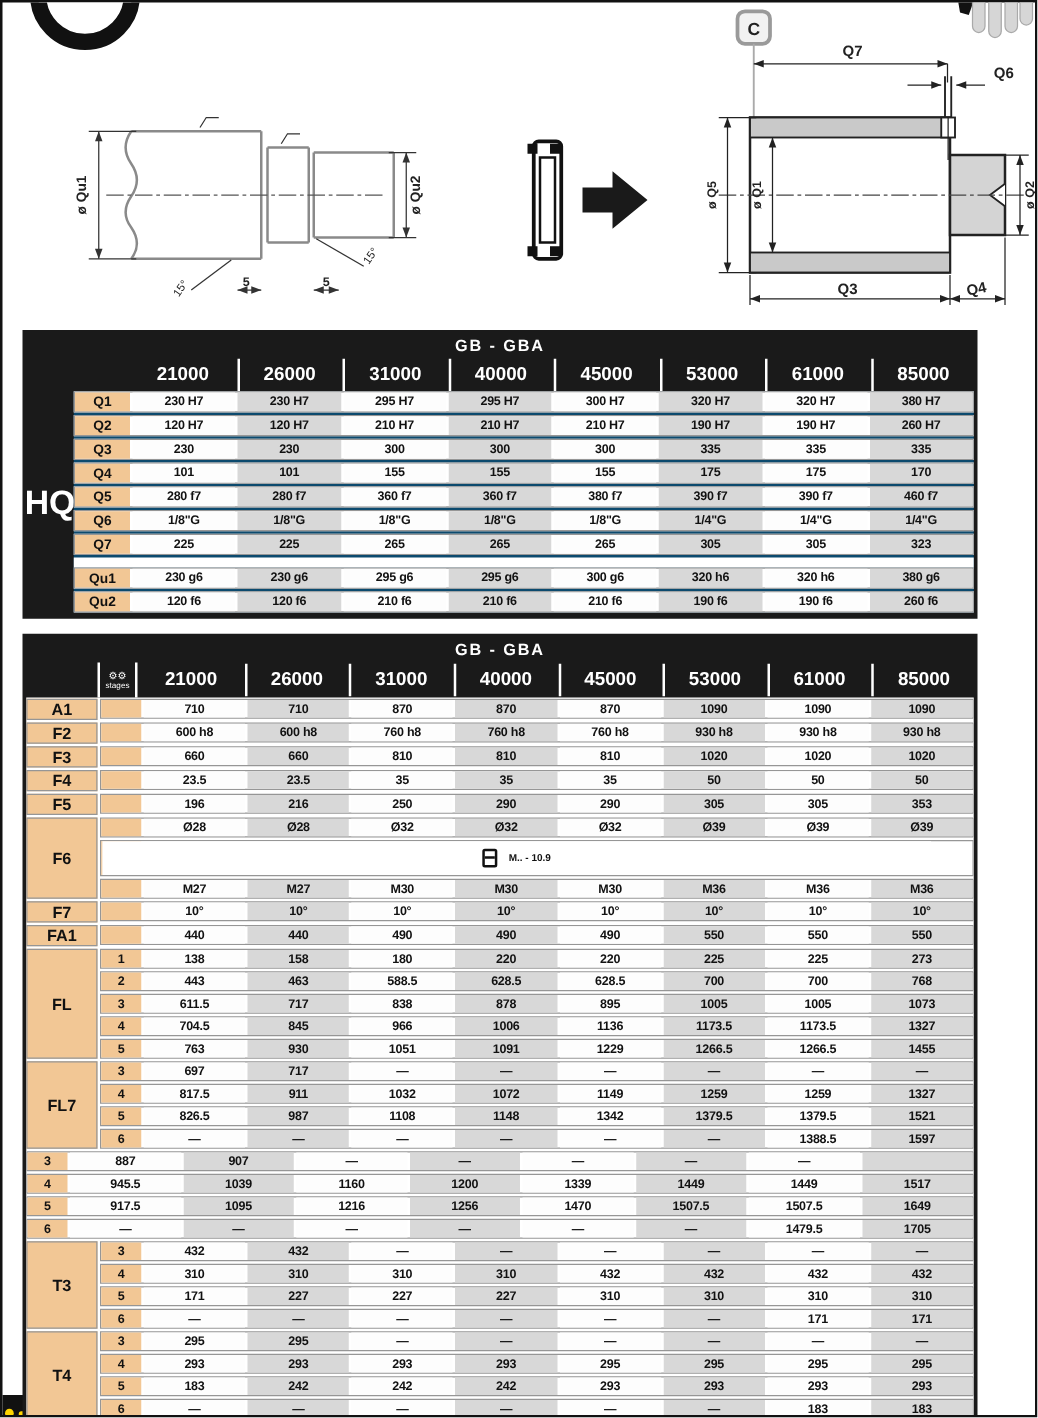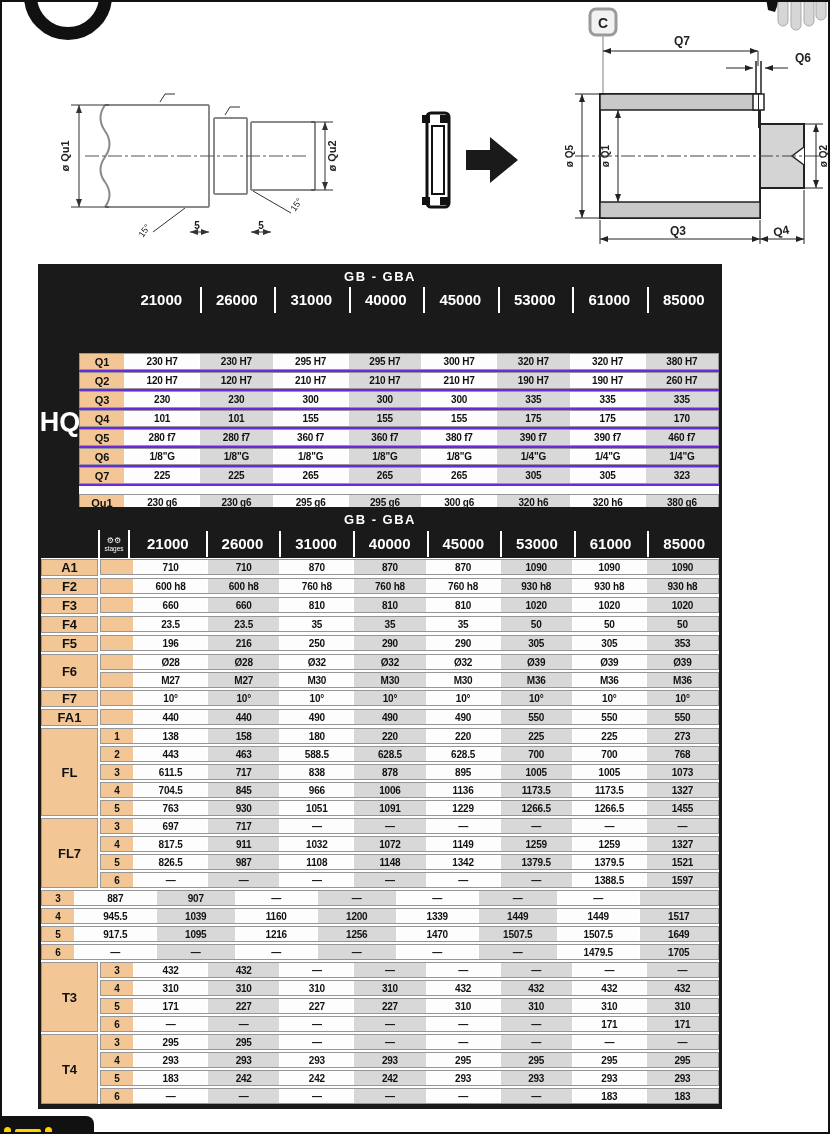--- a/index.html
+++ b/index.html
@@ -10,35 +10,35 @@
         border:13px solid #111;background:#fff;}
   .cyl{position:absolute;right:-2px;top:-4px;}
   .brand{position:absolute;left:-4px;bottom:-4px;width:96px;height:20px;background:#111;
          border-radius:0 8px 0 0;display:flex;align-items:flex-end;gap:4px;padding:2px 6px;box-sizing:border-box;}
   .brand i{display:block;background:#ffd400;border-radius:50%;width:7px;height:7px;}
   .brand i.bar{width:26px;height:5px;border-radius:2px;}
   
   .drw{position:absolute;}
   svg text{font-family:"Liberation Sans",sans-serif;fill:#222;}
   
-  .tbl{position:absolute;left:36px;width:684px;background:#1a1a1a;padding:3px;box-sizing:border-box;}
+  .tbl{position:absolute;left:16px;width:764px;background:#1a1a1a;padding:3px;box-sizing:border-box;}
   .t-title{color:#fff;font-weight:bold;font-size:13px;letter-spacing:1.5px;text-align:center;height:20px;line-height:20px;}
   .hrow{display:grid;column-gap:2px;align-items:center;}
   .hcell{color:#fff;font-weight:bold;font-size:15px;text-align:center;height:26px;line-height:26px;}
   .hsep{border-left:2px solid #fff;}
   .lbl,.stage,.glbl{background:#f2c795;font-weight:bold;font-size:11px;color:#111;
        display:flex;align-items:center;justify-content:center;}
   .val{font-weight:bold;font-size:10px;color:#111;display:flex;align-items:center;justify-content:center;
        letter-spacing:-0.2px;}
   .cw{background:#fdfdfd;}
   .cg{background:#d8d8d8;}
   
   #t1{top:262px;}
   #t1 .hrow{grid-template-columns:repeat(8,1fr);margin-left:84px;}
-  .t1-body{margin-left:38px;background:#6d28d9;position:relative;margin-top:40px;}
+  .t1-body{margin-left:38px;background:#0c4a6e;position:relative;}
   .hq{position:absolute;left:3px;top:49px;bottom:3px;width:38px;display:flex;align-items:center;
       justify-content:center;color:#fff;font-weight:bold;font-size:27px;}
   .drow{display:grid;grid-template-columns:44px repeat(8,1fr);column-gap:2px;height:15px;
         border:1px solid #969696;margin-bottom:2px;background:#fff;}
   .gaprow{height:8px;background:#fff;}
   
   #t2{top:505px;}
   #t2 .hrow{grid-template-columns:55px 32px repeat(8,1fr);}
   .stage-h{display:flex;flex-direction:column;align-items:center;justify-content:center;height:28px;
            color:#fff;border-left:2px solid #fff;border-right:2px solid #fff;}
@@ -425,20 +425,27 @@
               <div class="stage"></div>
               <div class="val cw">Ø28</div>
               <div class="val cg">Ø28</div>
               <div class="val cw">Ø32</div>
               <div class="val cg">Ø32</div>
               <div class="val cw">Ø32</div>
               <div class="val cg">Ø39</div>
               <div class="val cw">Ø39</div>
               <div class="val cg">Ø39</div>
             </div>
+            <div class="trow m">
+              <div class="stage"></div>
+              <div class="merged">
+                <span class="bolt"></span>
+                <span class="txt">M.. - 10.9</span>
+              </div>
+            </div>
             <div class="trow">
               <div class="stage"></div>
               <div class="val cw">M27</div>
               <div class="val cg">M27</div>
               <div class="val cw">M30</div>
               <div class="val cg">M30</div>
               <div class="val cw">M30</div>
               <div class="val cg">M36</div>
               <div class="val cw">M36</div>
               <div class="val cg">M36</div>

